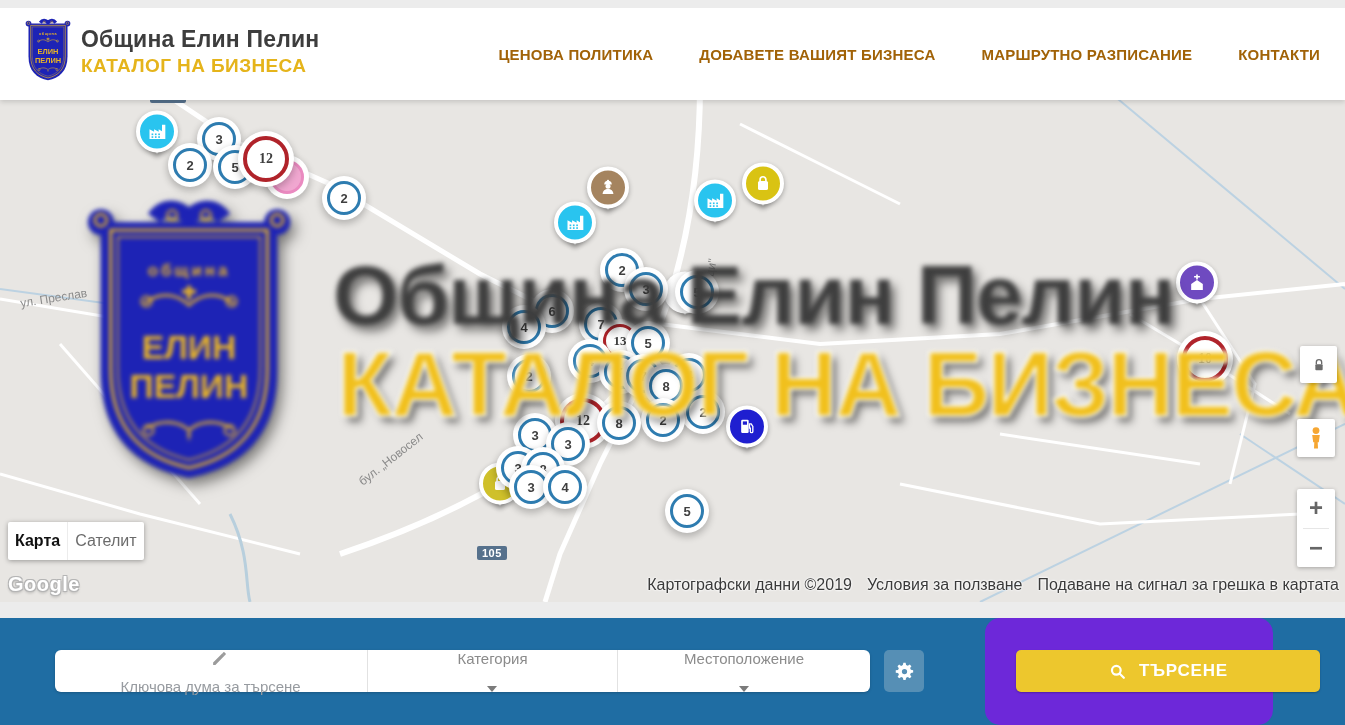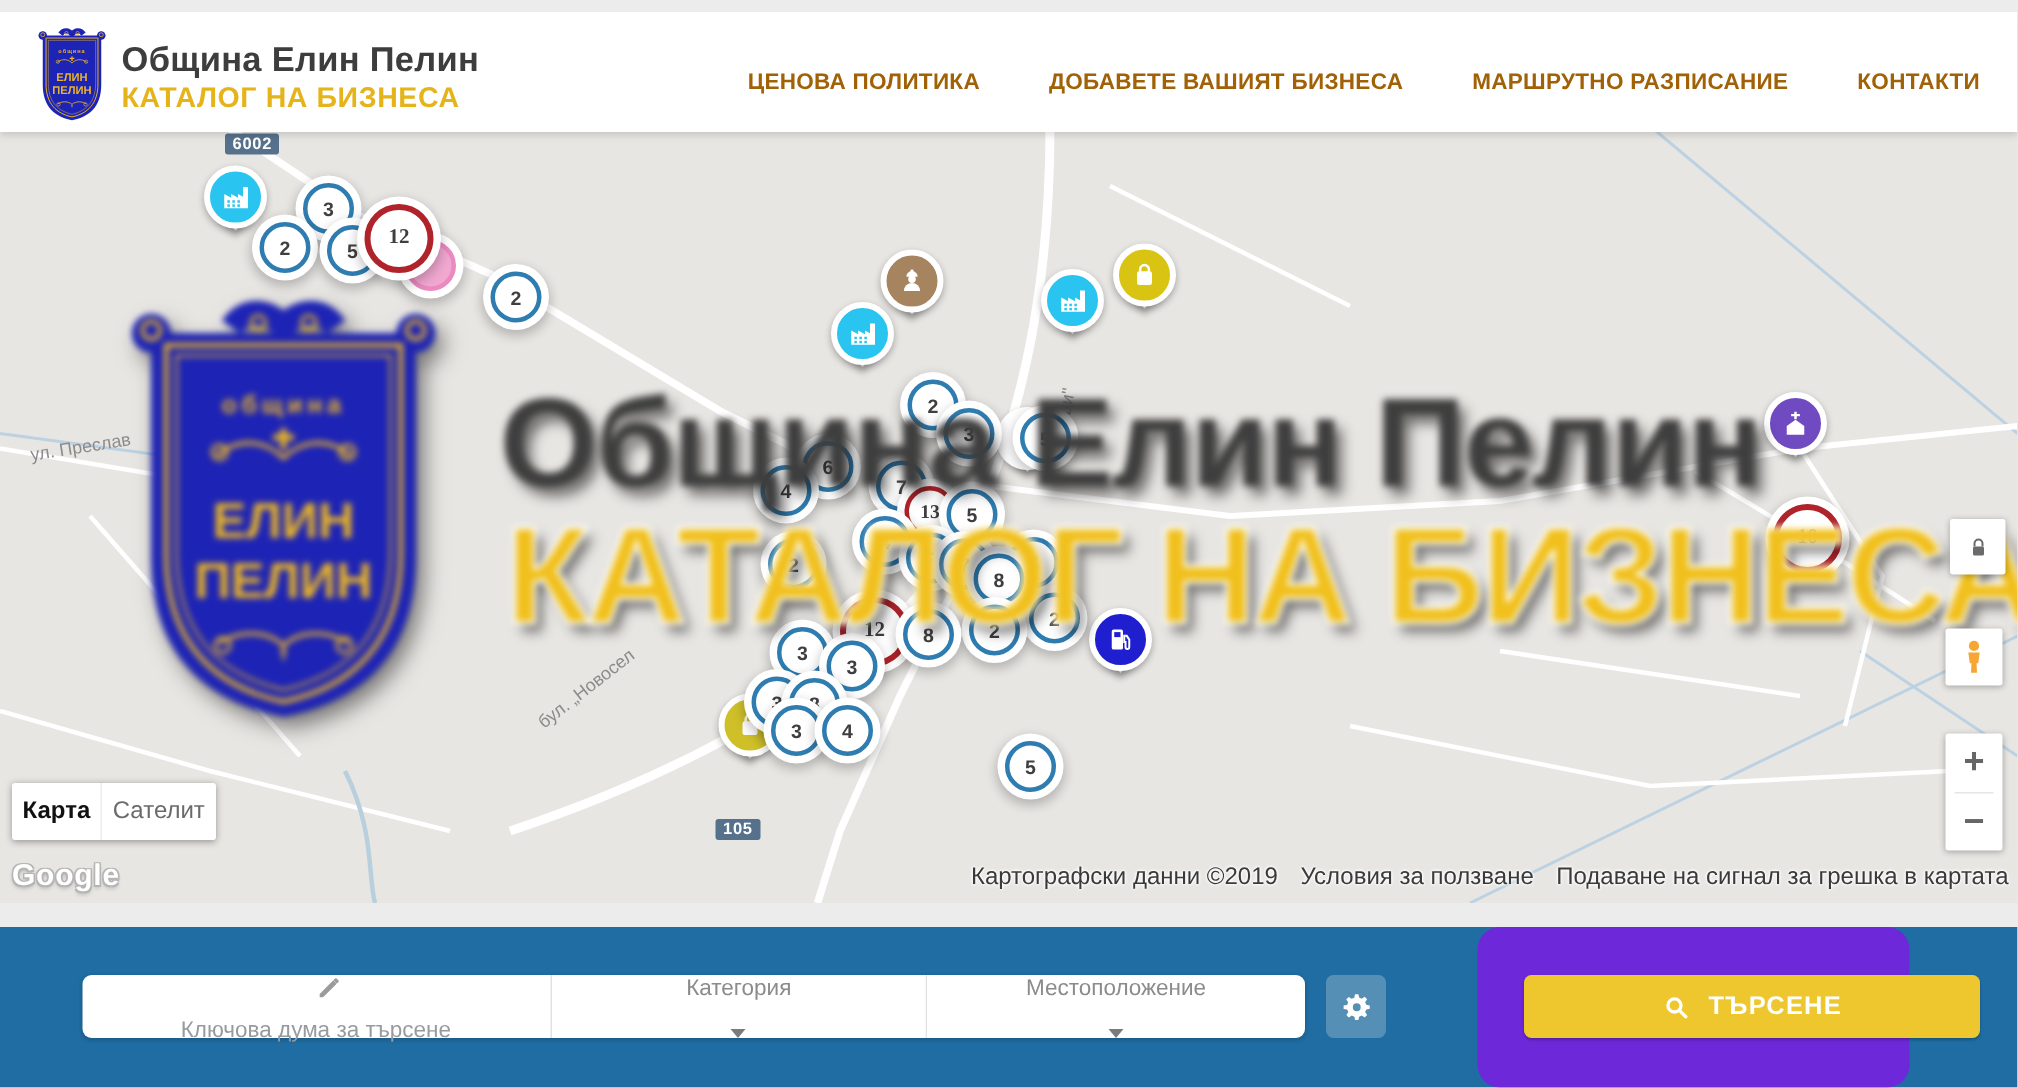--- a/index.html
+++ b/index.html
@@ -2,21 +2,21 @@
 <html><head>
 <meta charset="utf-8">
 <style>
   html,body{margin:0;padding:0;}
   body{width:1345px;height:725px;overflow:hidden;background:#ececec;
        font-family:"Liberation Sans",sans-serif;position:relative;}
   #app{position:absolute;inset:0;width:1345px;height:725px;}
 
   
   .topstrip{position:absolute;top:0;left:0;width:100%;height:8px;background:#ececec;z-index:30;}
-  header{position:absolute;top:8px;left:0;width:100%;height:80px;background:#fff;
+  header{position:absolute;top:8px;left:0;width:100%;height:92px;background:#fff;
          box-shadow:0 2px 5px rgba(0,0,0,.15);z-index:29;}
   .logo{position:absolute;left:25px;top:10px;display:flex;align-items:center;gap:10px;cursor:pointer;}
   .logo-emblem{width:46px;height:66px;display:block;}
   .logo-emblem svg{width:100%;height:100%;}
   .logo-title{font-size:23px;font-weight:bold;color:#3d3d3d;letter-spacing:.2px;}
   .logo-subtitle{font-size:19px;font-weight:bold;color:#e5b41b;letter-spacing:.4px;margin-top:2px;}
   nav{position:absolute;right:25px;top:0;height:92px;display:flex;align-items:center;gap:46px;}
   nav a{font-size:15px;font-weight:bold;color:#a16207;text-decoration:none;cursor:pointer;
         font-stretch:condensed;letter-spacing:.2px;}
 

